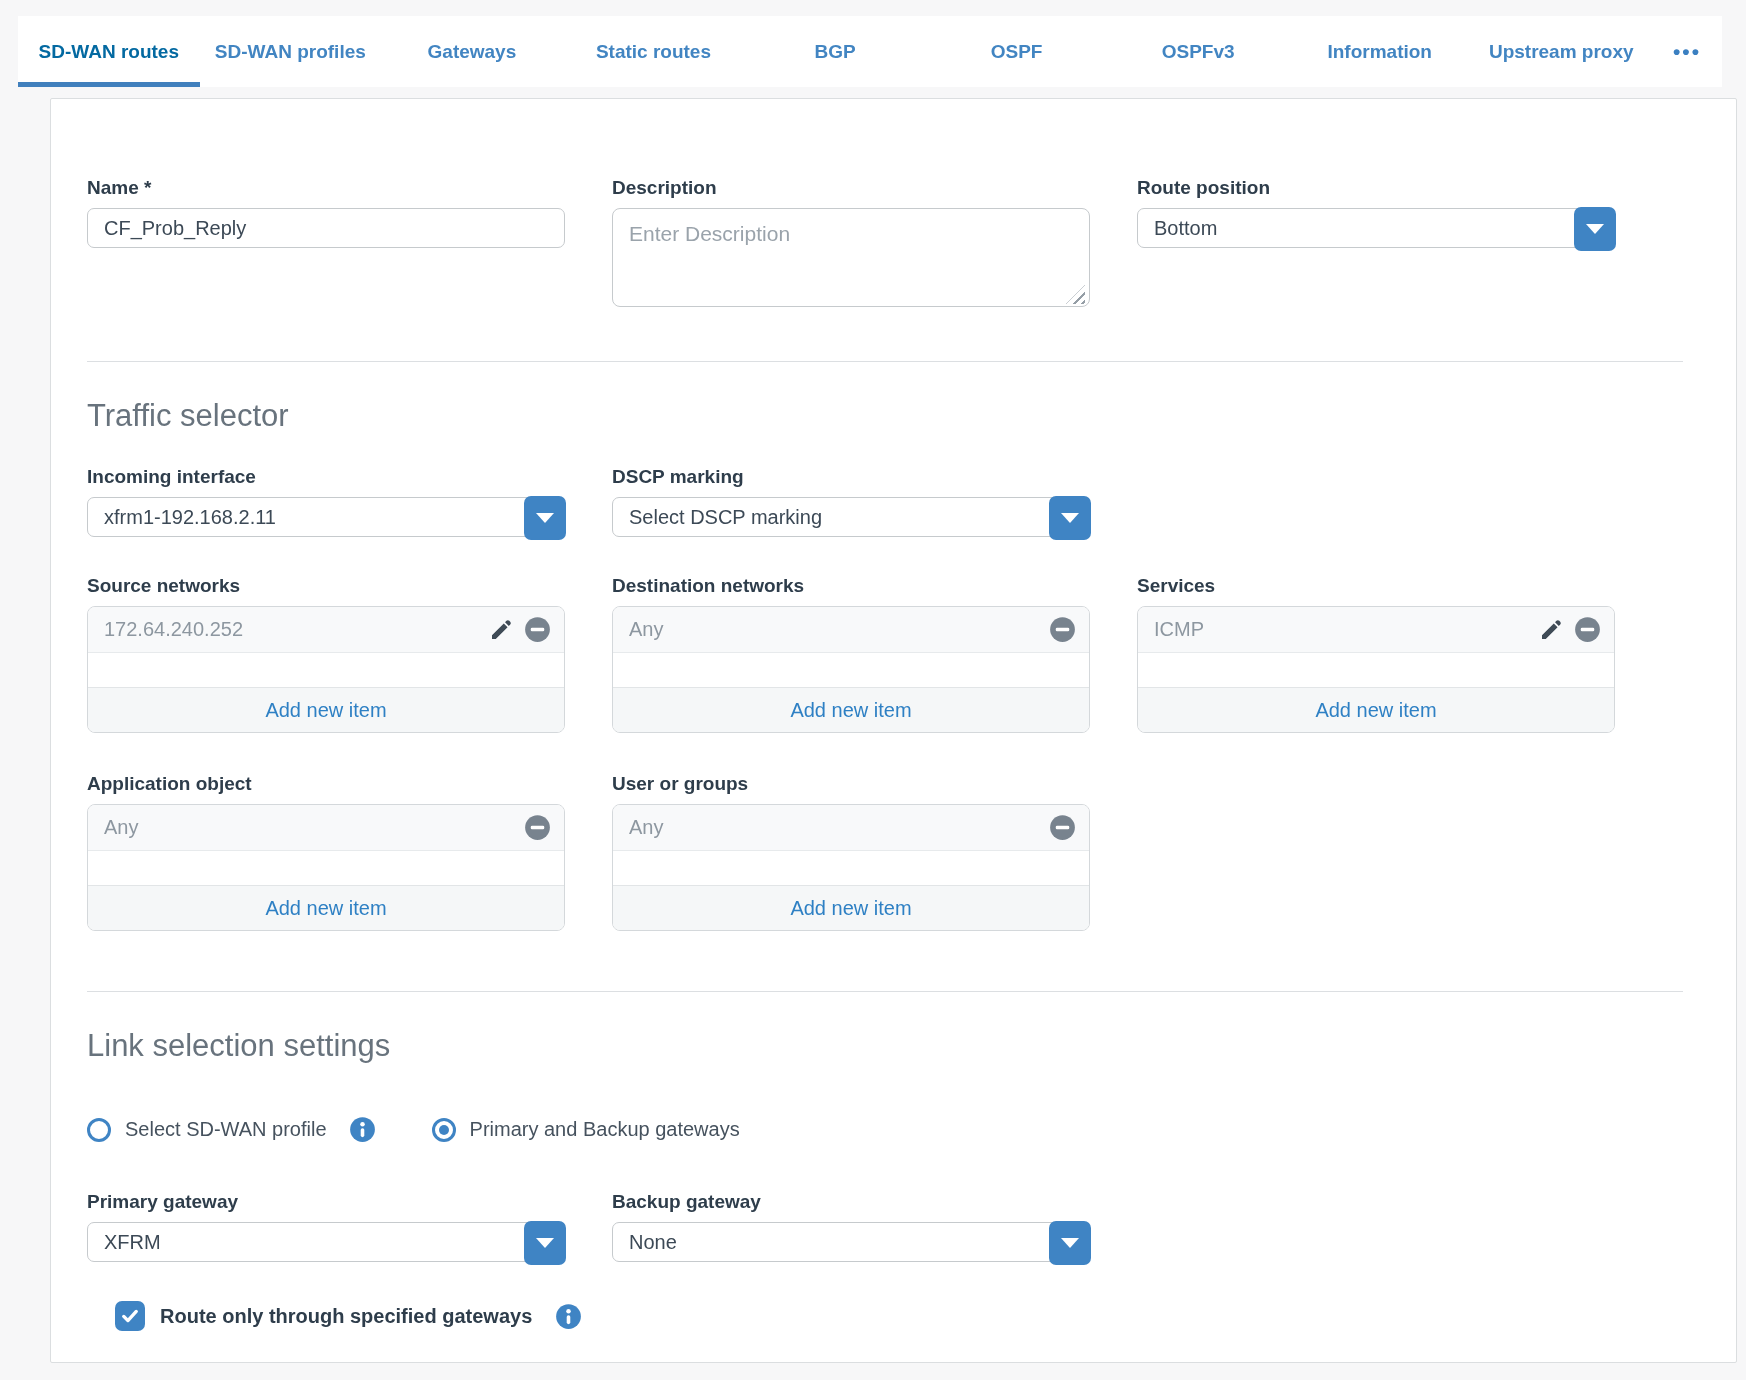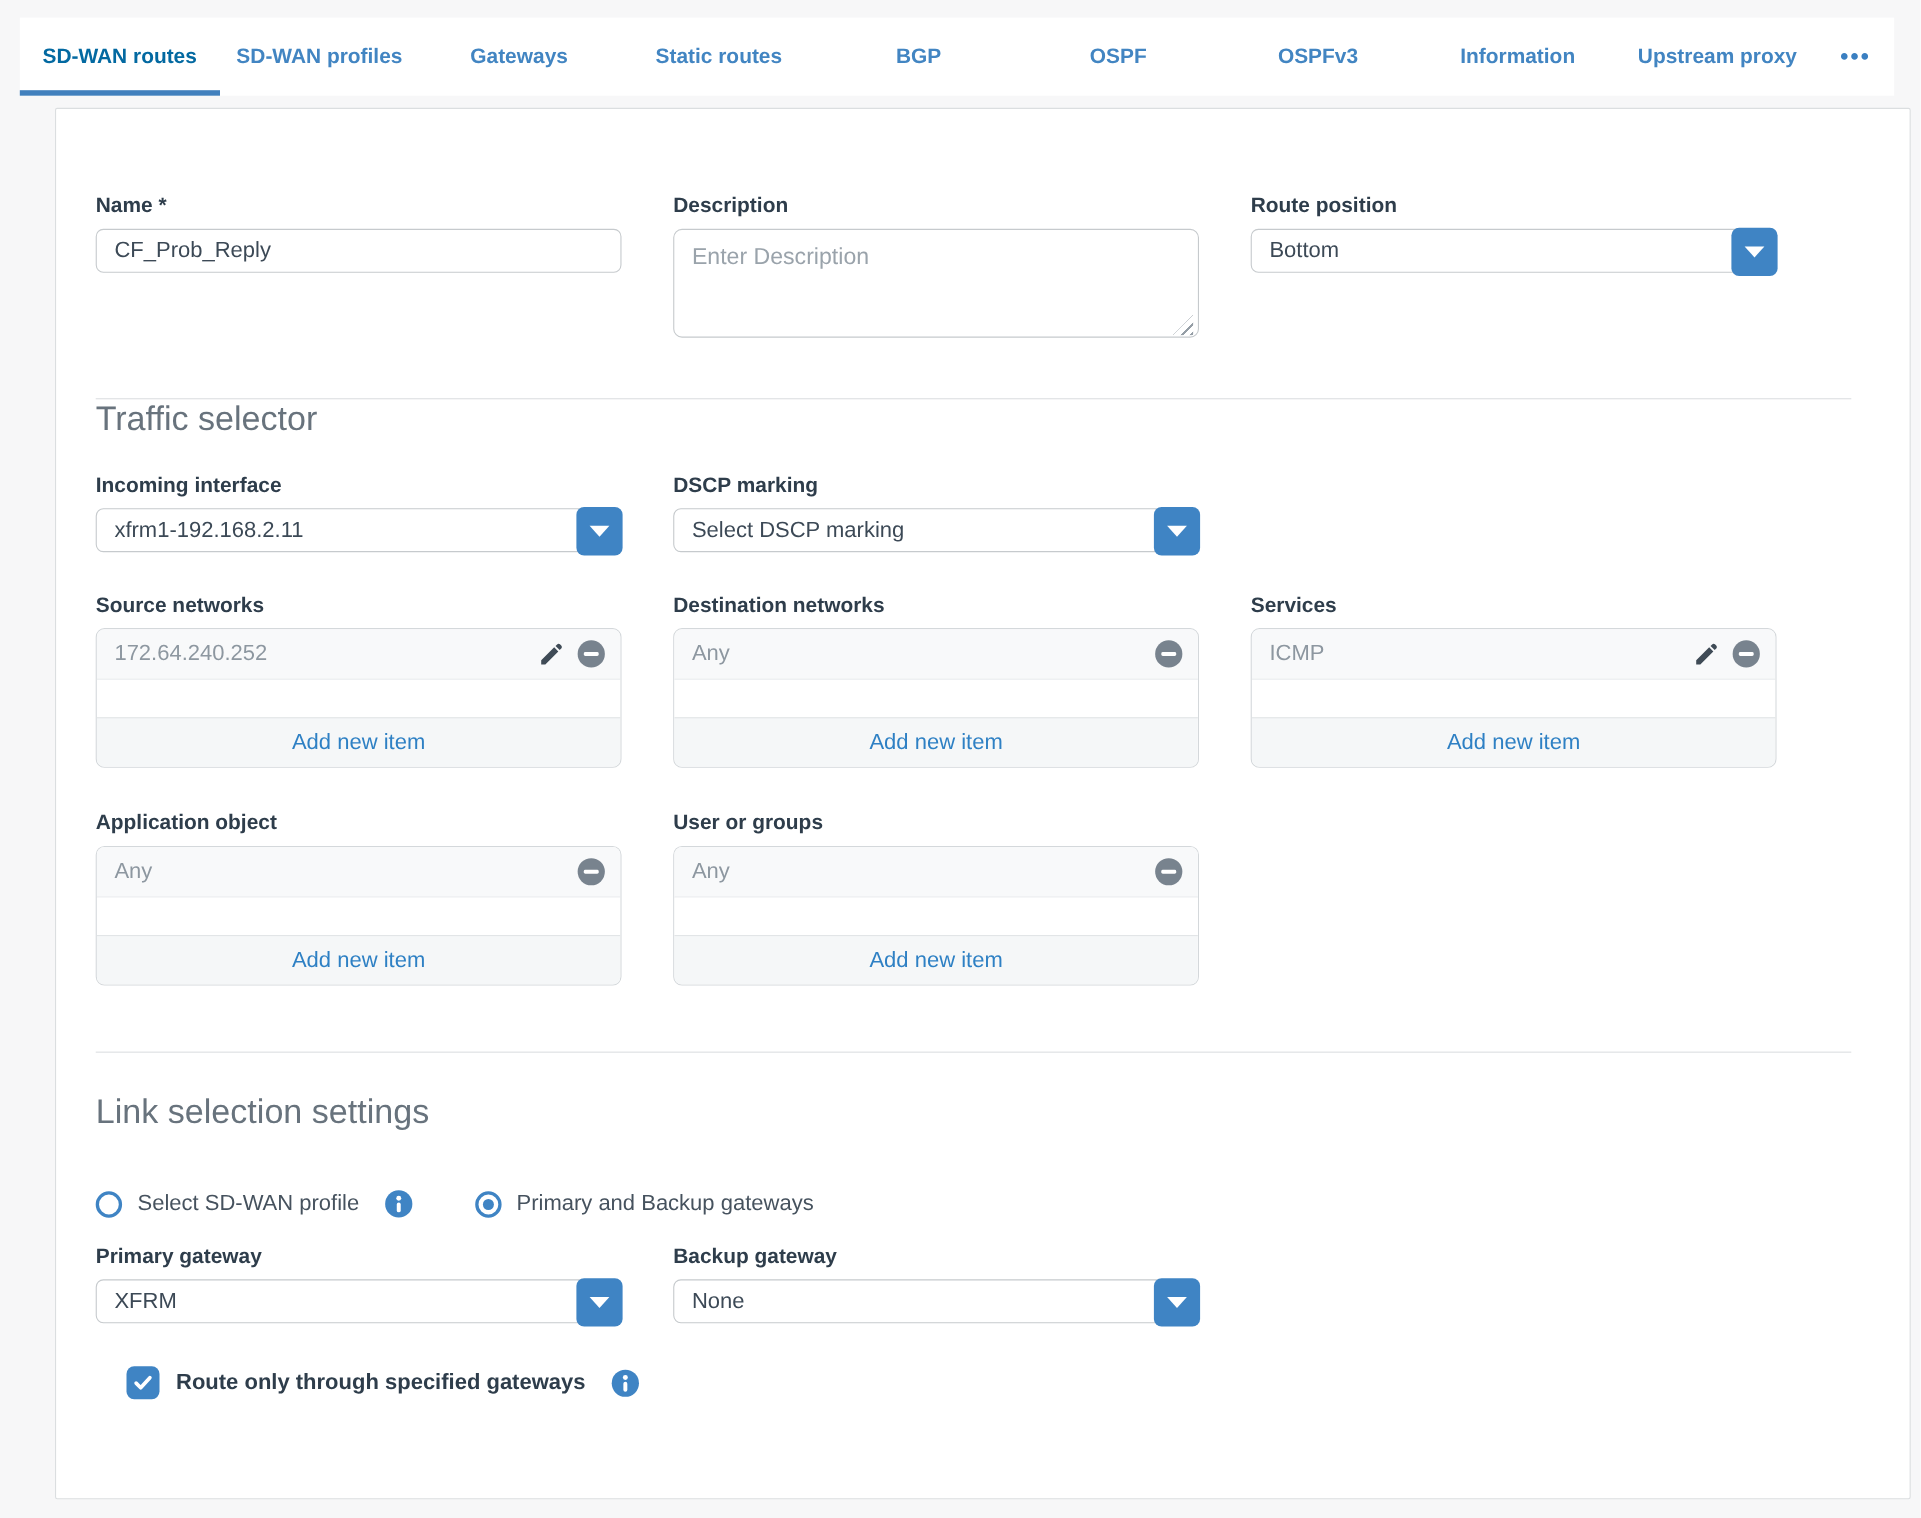--- a/index.html
+++ b/index.html
@@ -186,21 +186,21 @@
           <span>Bottom</span>
           <span class="dd-btn">
             <span class="dd-caret"></span>
           </span>
         </div>
       </div>
     </div>
 
     <hr class="divider" style="margin-top:50px;">
 
-    <h2 class="section-heading" style="">Traffic selector</h2>
+    <h2 class="section-heading" style="margin-top:36px;">Traffic selector</h2>
 
     <div class="grid" style="margin-top:32px;">
       <div>
         <span class="field-label">Incoming interface</span>
         <div class="dropdown">
           <span>xfrm1-192.168.2.11</span>
           <span class="dd-btn">
             <span class="dd-caret"></span>
           </span>
         </div>
@@ -345,21 +345,21 @@
               <rect x="10.4" y="10.8" width="3.2" height="8" rx="1.6" fill="#fff"></rect>
             </svg>
         </span>
       </div>
       <div class="radio-group">
         <span class="radio selected"></span>
         <span class="radio-label">Primary and Backup gateways</span>
       </div>
     </div>
 
-    <div class="grid" style="margin-top:24px;">
+    <div class="grid" style="margin-top:48px;">
       <div>
         <span class="field-label">Primary gateway</span>
         <div class="dropdown">
           <span>XFRM</span>
           <span class="dd-btn">
             <span class="dd-caret"></span>
           </span>
         </div>
       </div>
       <div>

